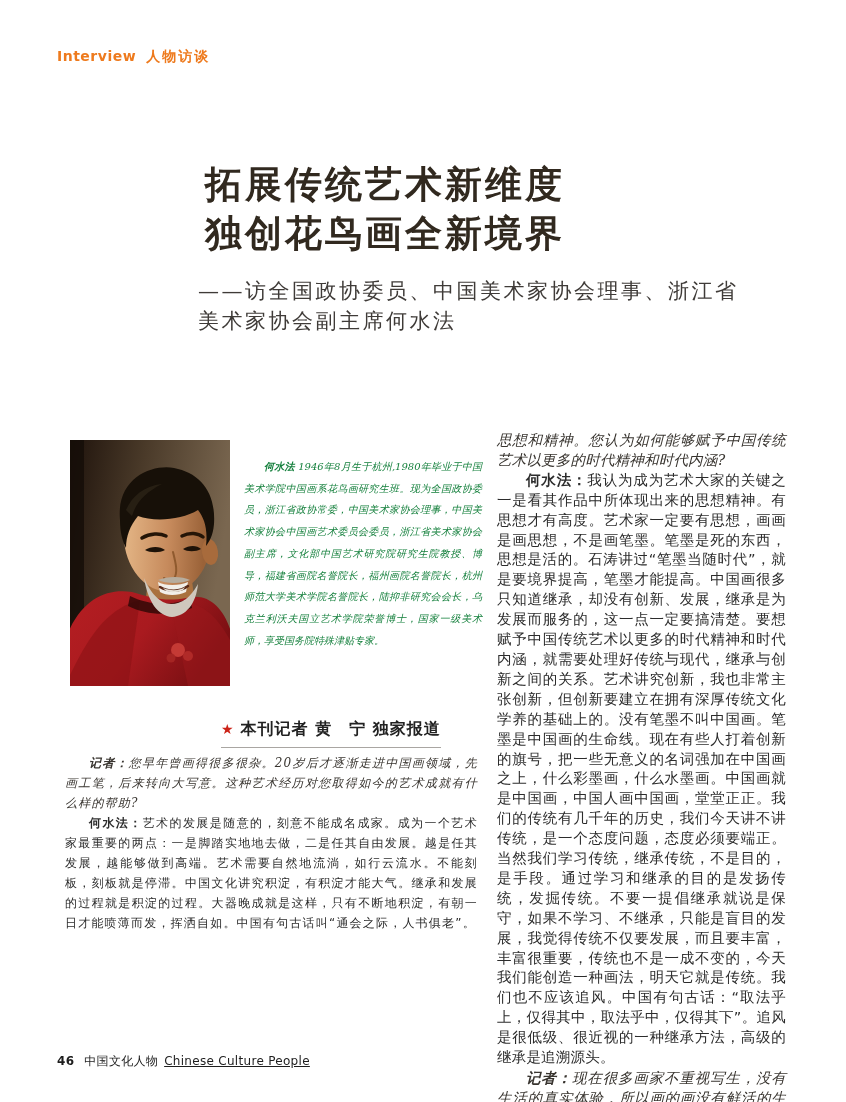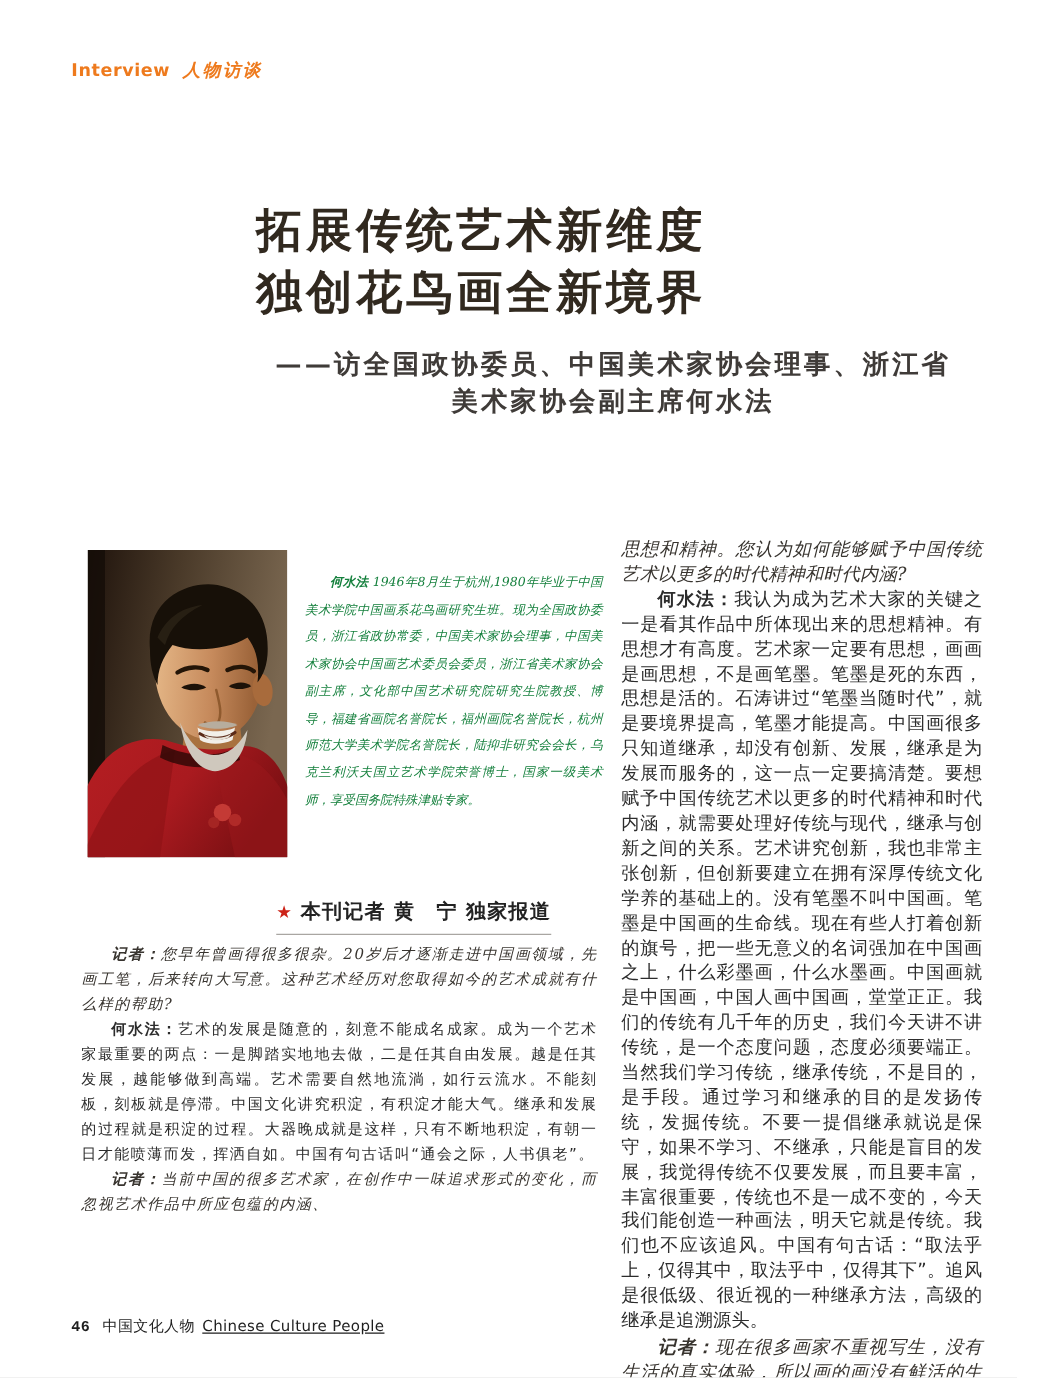--- a/index.html
+++ b/index.html
@@ -8,34 +8,34 @@
     background:#ffffff; overflow:hidden;
     font-family:"DejaVu Sans","Liberation Sans",sans-serif;
     color:#2c2c2c;
   }
   
   .section-label{
     position:absolute; left:57px; top:48px;
     font-size:14px; font-weight:bold; color:var(--accent-orange);
     letter-spacing:.5px;
   }
-  .section-label .cn{margin-left:10px; letter-spacing:2px;font-style:italic;}
+  .section-label .cn{margin-left:10px; letter-spacing:2px;}
   
   .headline{
     position:absolute; left:205px; top:160px;
     font-family:"DejaVu Serif","Liberation Serif",serif;
     font-weight:bold; color:var(--title-ink);
     font-size:37px; line-height:49px; letter-spacing:3px;
     white-space:nowrap;
   }
   .subtitle{
     position:absolute; left:198px; top:276px; width:585px;
     font-family:"DejaVu Serif","Liberation Serif",serif;
-    font-weight:bold; color:#3f3b38;
-    font-size:21px; line-height:30px; letter-spacing:2.5px;text-align:center;
+    font-weight:normal; color:#3f3b38;
+    font-size:21px; line-height:30px; letter-spacing:2.5px;
   }
   
   .photo{
     position:absolute; left:70px; top:440px; width:160px; height:246px;
     overflow:hidden;
   }
   .photo svg{display:block;}
   
   .bio{
     position:absolute; left:244px; top:446px; width:238px;
@@ -67,21 +67,21 @@
     font-family:"DejaVu Serif","Liberation Serif",serif;
     font-style:italic; color:#38342f;
   }
   .para.no-indent{text-indent:0;}
   .speaker{font-weight:bold;margin-top:45px;}
   
   .footer{
     position:absolute; left:57px; top:1053px;
     font-size:12px; color:#1e1e1e; letter-spacing:.3px;
   }
-  .footer .pagenum{font-weight:bold; margin-right:10px;font-family:Liberation Mono, monospace;}
+  .footer .pagenum{font-weight:bold; margin-right:10px;}
   .footer .mag-en{margin-left:6px;text-decoration:underline;}
 </style>
 </head>
 <body>
 
 <div class="page">
 
   <div class="section-label">
     <span>Interview</span><span class="cn">人物访谈</span>
   </div>
@@ -157,21 +157,20 @@
 
   <p class="bio"><b class="bio-name">何水法</b> <span>1946年8月生于杭州,1980年毕业于中国美术学院中国画系花鸟画研究生班。现为全国政协委员，浙江省政协常委，中国美术家协会理事，中国美术家协会中国画艺术委员会委员，浙江省美术家协会副主席，文化部中国艺术研究院研究生院教授、博导，福建省画院名誉院长，福州画院名誉院长，杭州师范大学美术学院名誉院长，陆抑非研究会会长，乌克兰利沃夫国立艺术学院荣誉博士，国家一级美术师，享受国务院特殊津贴专家。</span></p>
 
   <div class="byline">
     <span class="star">★</span><span>本刊记者 黄　宁 独家报道</span>
   </div>
 
   <div class="col col-left">
       <p class="para question"><b class="speaker">记者：</b>您早年曾画得很多很杂。20岁后才逐渐走进中国画领域，先画工笔，后来转向大写意。这种艺术经历对您取得如今的艺术成就有什么样的帮助?</p>
       <p class="para answer"><b class="speaker">何水法：</b>艺术的发展是随意的，刻意不能成名成家。成为一个艺术家最重要的两点：一是脚踏实地地去做，二是任其自由发展。越是任其发展，越能够做到高端。艺术需要自然地流淌，如行云流水。不能刻板，刻板就是停滞。中国文化讲究积淀，有积淀才能大气。继承和发展的过程就是积淀的过程。大器晚成就是这样，只有不断地积淀，有朝一日才能喷薄而发，挥洒自如。中国有句古话叫“通会之际，人书俱老”。</p>
-      <p class="para question"><b class="speaker">记者：</b>当前中国的很多艺术家，在创作中一味追求形式的变化，而忽视艺术作品中所应包蕴的内涵、</p>
     </div>
   <div class="col col-right">
       <p class="para question no-indent">思想和精神。您认为如何能够赋予中国传统艺术以更多的时代精神和时代内涵?</p>
       <p class="para answer"><b class="speaker">何水法：</b>我认为成为艺术大家的关键之一是看其作品中所体现出来的思想精神。有思想才有高度。艺术家一定要有思想，画画是画思想，不是画笔墨。笔墨是死的东西，思想是活的。石涛讲过“笔墨当随时代”，就是要境界提高，笔墨才能提高。中国画很多只知道继承，却没有创新、发展，继承是为发展而服务的，这一点一定要搞清楚。要想赋予中国传统艺术以更多的时代精神和时代内涵，就需要处理好传统与现代，继承与创新之间的关系。艺术讲究创新，我也非常主张创新，但创新要建立在拥有深厚传统文化学养的基础上的。没有笔墨不叫中国画。笔墨是中国画的生命线。现在有些人打着创新的旗号，把一些无意义的名词强加在中国画之上，什么彩墨画，什么水墨画。中国画就是中国画，中国人画中国画，堂堂正正。我们的传统有几千年的历史，我们今天讲不讲传统，是一个态度问题，态度必须要端正。当然我们学习传统，继承传统，不是目的，是手段。通过学习和继承的目的是发扬传统，发掘传统。不要一提倡继承就说是保守，如果不学习、不继承，只能是盲目的发展，我觉得传统不仅要发展，而且要丰富，丰富很重要，传统也不是一成不变的，今天我们能创造一种画法，明天它就是传统。我们也不应该追风。中国有句古话：“取法乎上，仅得其中，取法乎中，仅得其下”。追风是很低级、很近视的一种继承方法，高级的继承是追溯源头。</p>
       <p class="para question"><b class="speaker">记者：</b>现在很多画家不重视写生，没有生活的真实体验，所以画的画没有鲜活的生命力，尤其是花鸟</p>
     </div>
 
   <div class="footer">
     <span class="pagenum">46</span><span>中国文化人物</span><span class="mag-en">Chinese Culture People</span>
   </div>

